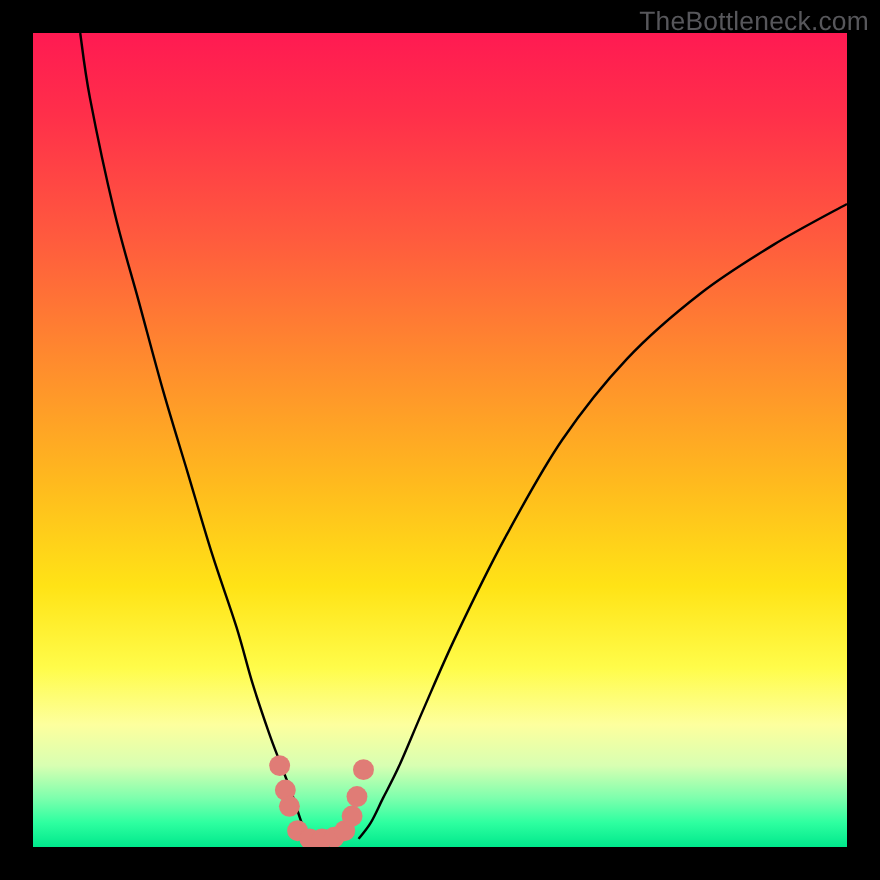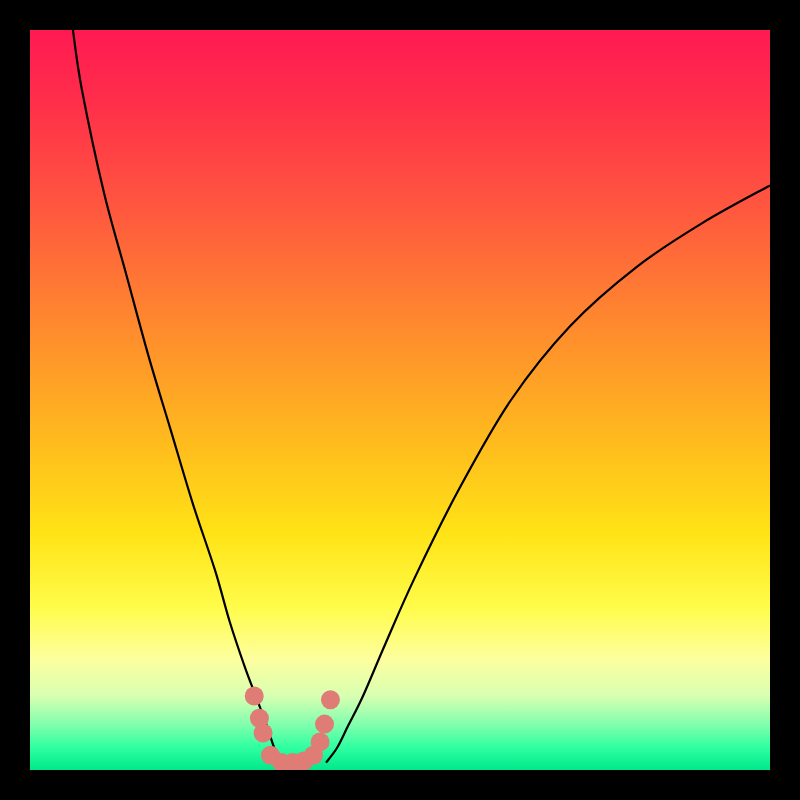--- a/index.html
+++ b/index.html
@@ -54,20 +54,21 @@
     font-size: 24px;
     letter-spacing: 0.2px;
     font-weight: 400;
   }
 </style>
 </head>
 <body>
 
 <div class="frame">
 
+  <div class="watermark">TheBottleneck.com</div>
 
   <div class="plot-area">
     <svg class="curves" viewBox="0 0 740 740" preserveAspectRatio="none">
       <path id="left-arm-path" fill="none" stroke="#000000" stroke-width="2.2" d="M 42.919999999999995 0 C 44.4 9.866666666666655, 46.620000000000005 32.066666666666606, 51.800000000000004 59.19999999999993 C 56.980000000000004 86.33333333333326, 66.6 131.9666666666666, 74 162.79999999999995 C 81.4 193.6333333333333, 88.8 217.06666666666666, 96.2 244.2 C 103.60000000000001 271.3333333333333, 111 299.7, 118.4 325.59999999999997 C 125.80000000000001 351.49999999999994, 133.2 374.9333333333333, 140.6 399.59999999999997 C 148 424.26666666666665, 155.4 450.1666666666667, 162.8 473.6 C 170.20000000000002 497.03333333333336, 178.83333333333334 520.4666666666667, 185 540.2 C 191.16666666666666 559.9333333333334, 194.86666666666667 575.9666666666667, 199.8 592 C 204.73333333333335 608.0333333333333, 210.28333333333333 624.0666666666666, 214.6 636.4 C 218.91666666666666 648.7333333333333, 222 656.1333333333333, 225.7 666 C 229.39999999999998 675.8666666666667, 233.71666666666667 686.9666666666667, 236.8 695.6 C 239.88333333333335 704.2333333333333, 241.73333333333335 711.6333333333333, 244.20000000000002 717.8 C 246.66666666666669 723.9666666666666, 250.36666666666667 730.1333333333333, 251.60000000000002 732.6"></path>
       <path id="right-arm-path" fill="none" stroke="#000000" stroke-width="2.2" d="M 296 732.6 C 297.85 730.1333333333333, 303.4 723.9666666666666, 307.09999999999997 717.8 C 310.79999999999995 711.6333333333333, 313.8833333333333 704.2333333333333, 318.2 695.6 C 322.51666666666665 686.9666666666667, 326.8333333333333 679.5666666666666, 333 666 C 339.1666666666667 652.4333333333334, 346.56666666666666 633.9333333333334, 355.2 614.2 C 363.8333333333333 594.4666666666667, 372.4666666666667 573.5, 384.8 547.6 C 397.1333333333333 521.7, 413.16666666666663 488.40000000000003, 429.2 458.8 C 445.23333333333335 429.2, 462.5 397.1333333333333, 481 370 C 499.5 342.8666666666667, 519.2333333333332 318.2, 540.1999999999999 296 C 561.1666666666666 273.8, 584.5999999999999 254.06666666666663, 606.8 236.79999999999995 C 629 219.53333333333327, 651.1999999999999 205.96666666666664, 673.4 192.39999999999998 C 695.6 178.83333333333331, 728.9 161.56666666666663, 740 155.39999999999998"></path>
       <g id="valley-markers-g">
           <circle cx="224.22" cy="666" r="9.5" fill="#e07c76"></circle>
           <circle cx="229.4" cy="688.2" r="9.5" fill="#e07c76"></circle>
           <circle cx="233.1" cy="703" r="9.5" fill="#e07c76"></circle>
           <circle cx="240.5" cy="725.2" r="9.5" fill="#e07c76"></circle>

